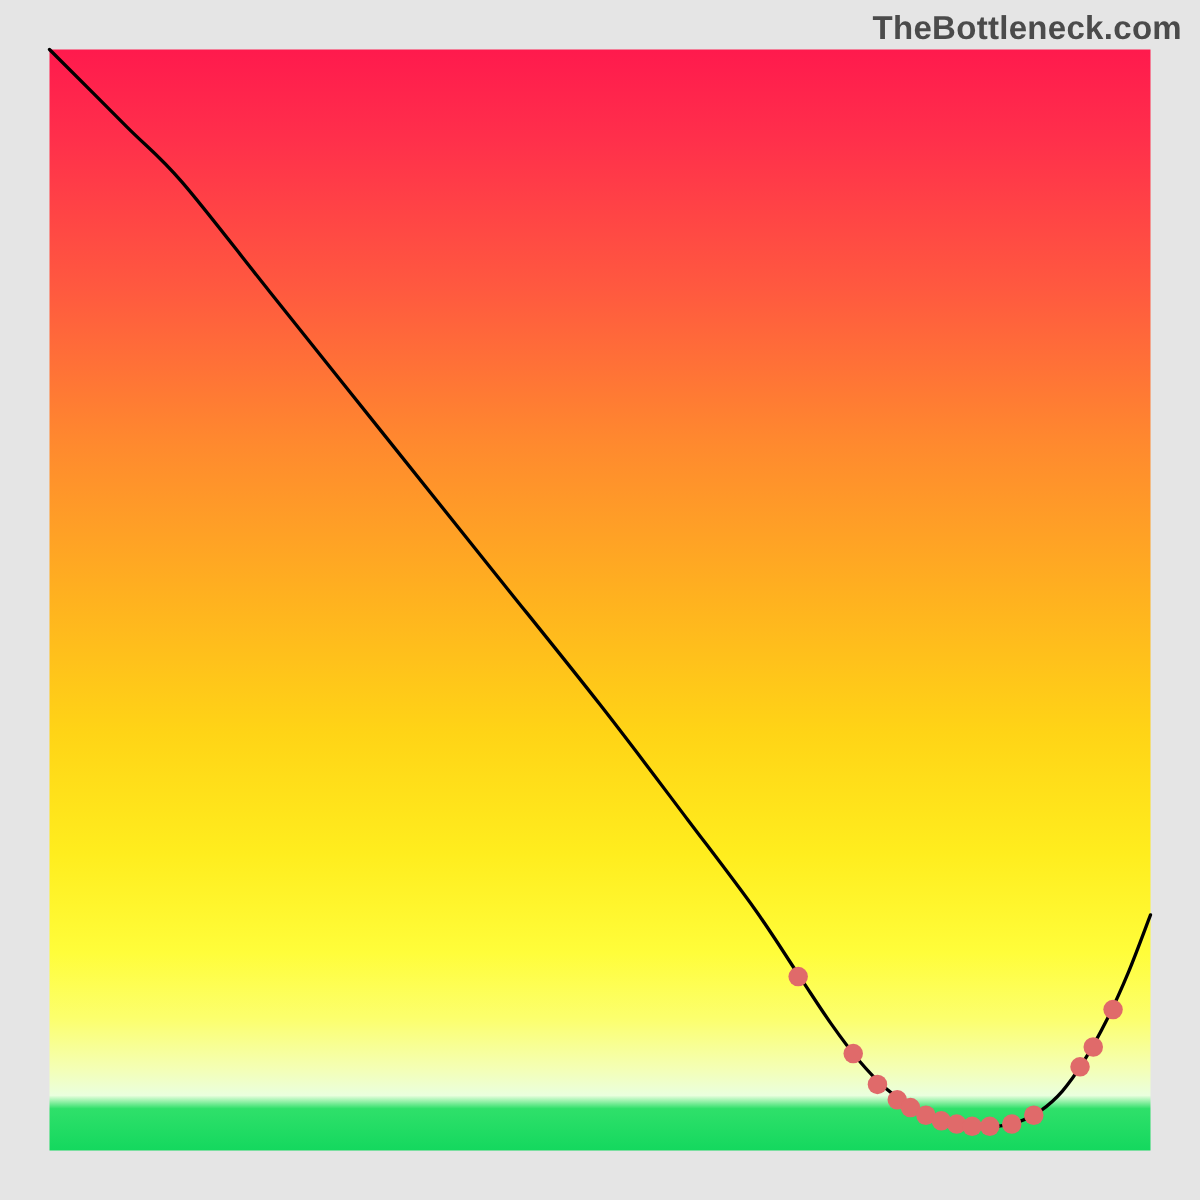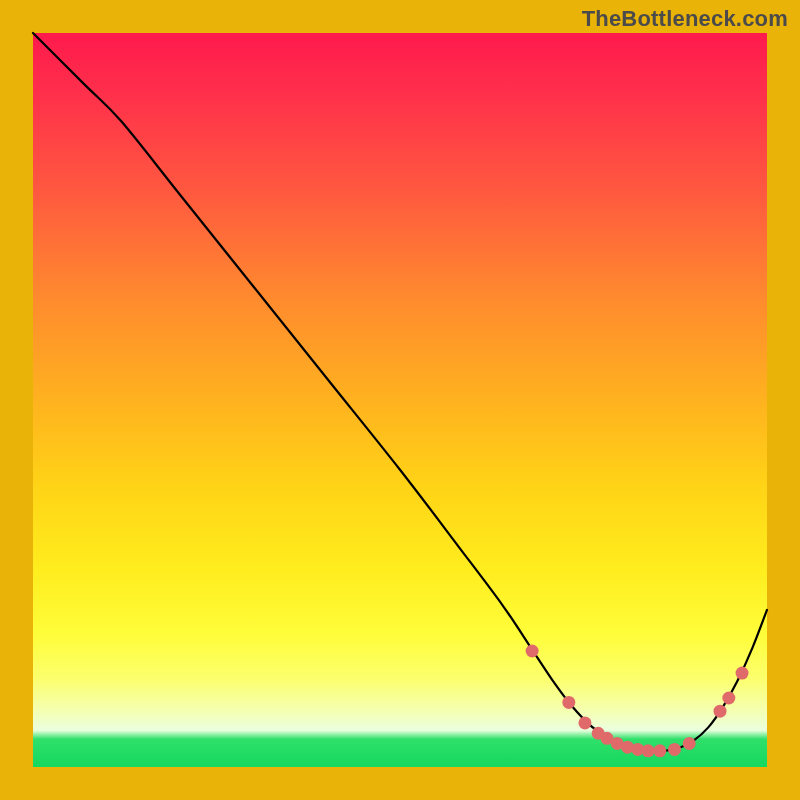--- a/index.html
+++ b/index.html
@@ -1,21 +1,21 @@
 <!DOCTYPE html>
 <html><head>
 <meta charset="utf-8">
 <style>
   * { margin: 0; padding: 0; box-sizing: border-box; }
   html, body { width: 800px; height: 800px; overflow: hidden; background: #000; }
   .frame {
     position: relative;
     width: 800px;
     height: 800px;
-    background: #eab308;
+    background: #e5e5e5;
   }
   .watermark {
     position: absolute;
     top: 6px;
     right: 12px;
     font-family: Arial, Helvetica, sans-serif;
     font-size: 22px;
     font-weight: 600;
     color: #4b4b4b;
     letter-spacing: 0.2px;

